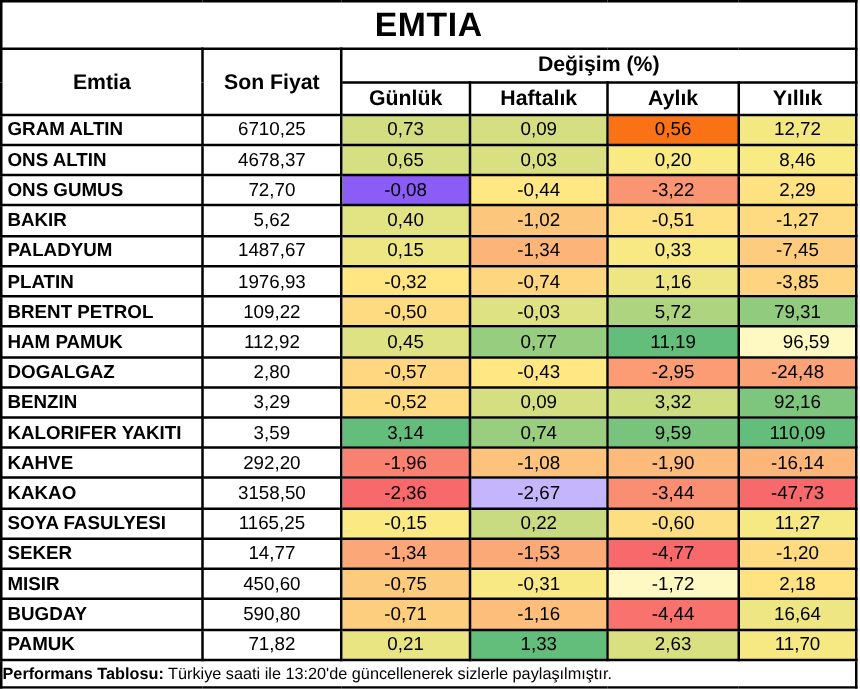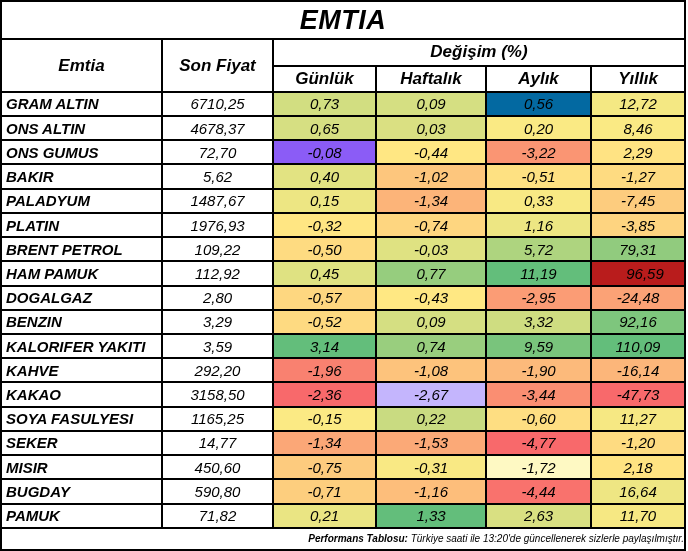--- a/index.html
+++ b/index.html
@@ -8,21 +8,20 @@
     background: #ffffff;
     width: 688px;
     height: 551px;
     font-family: "Liberation Sans", sans-serif;
   }
   table {
     border-collapse: collapse;
     table-layout: fixed;
     width: 636px;
     height: 551px;
-    font-style: italic;
   }
   td, th {
     border: 2px solid #000000;
     color: #000000;
     overflow: hidden;
     white-space: nowrap;
     padding: 0;
   }
   tr.title-row td {
     height: 36px;
@@ -49,22 +48,22 @@
     padding-left: 4px;
   }
   td.price-cell {
     text-align: center;
   }
   td.chg-cell {
     text-align: center;
   }
   tr.footer-row td {
     height: 20px;
-    text-align: right;
-    font-size: 10px;
+    text-align: left;
+    font-size: 13px;
   }
   tr.footer-row .footer-label { font-weight: bold; }
 </style>
 </head>
 <body>
 
 <table>
   <colgroup>
     <col style="width:161px">
     <col style="width:111px">
@@ -88,21 +87,21 @@
       <th>Aylık</th>
       <th>Yıllık</th>
     </tr>
   </tbody>
   <tbody id="data-rows">
       <tr class="data-row">
         <td class="name-cell">GRAM ALTIN</td>
         <td class="price-cell">6710,25</td>
         <td class="chg-cell" style="background: rgb(210, 222, 129);">0,73</td>
         <td class="chg-cell" style="background: rgb(213, 223, 130);">0,09</td>
-        <td class="chg-cell" style="background: #0369a1; margin-left: 25px;">0,56</td>
+        <td class="chg-cell" style="background: #f97316; margin-left: 25px;">0,56</td>
         <td class="chg-cell" style="background: rgb(244, 232, 131);">12,72</td>
       </tr>
       <tr class="data-row">
         <td class="name-cell">ONS ALTIN</td>
         <td class="price-cell">4678,37</td>
         <td class="chg-cell" style="background: rgb(214, 223, 130);">0,65</td>
         <td class="chg-cell" style="background: rgb(218, 224, 130);">0,03</td>
         <td class="chg-cell" style="background: rgb(250, 234, 132);">0,20</td>
         <td class="chg-cell" style="background: rgb(250, 234, 132);">8,46</td>
       </tr>
@@ -145,21 +144,21 @@
         <td class="chg-cell" style="background: rgb(223, 226, 130);">-0,03</td>
         <td class="chg-cell" style="background: rgb(174, 212, 127);">5,72</td>
         <td class="chg-cell" style="background: rgb(145, 203, 126);">79,31</td>
       </tr>
       <tr class="data-row">
         <td class="name-cell">HAM PAMUK</td>
         <td class="price-cell">112,92</td>
         <td class="chg-cell" style="background: rgb(223, 226, 130);">0,45</td>
         <td class="chg-cell" style="background: rgb(150, 205, 126);">0,77</td>
         <td class="chg-cell" style="background: rgb(99, 190, 123);">11,19</td>
-        <td class="chg-cell" style="background: #b91c1c; padding-left: 14px;">96,59</td>
+        <td class="chg-cell" style="background: #fef9c3; padding-left: 14px;">96,59</td>
       </tr>
       <tr class="data-row">
         <td class="name-cell">DOGALGAZ</td>
         <td class="price-cell">2,80</td>
         <td class="chg-cell" style="background: rgb(254, 215, 128);">-0,57</td>
         <td class="chg-cell" style="background: rgb(255, 232, 131);">-0,43</td>
         <td class="chg-cell" style="background: rgb(251, 156, 117);">-2,95</td>
         <td class="chg-cell" style="background: rgb(251, 162, 118);">-24,48</td>
       </tr>
       <tr class="data-row">

